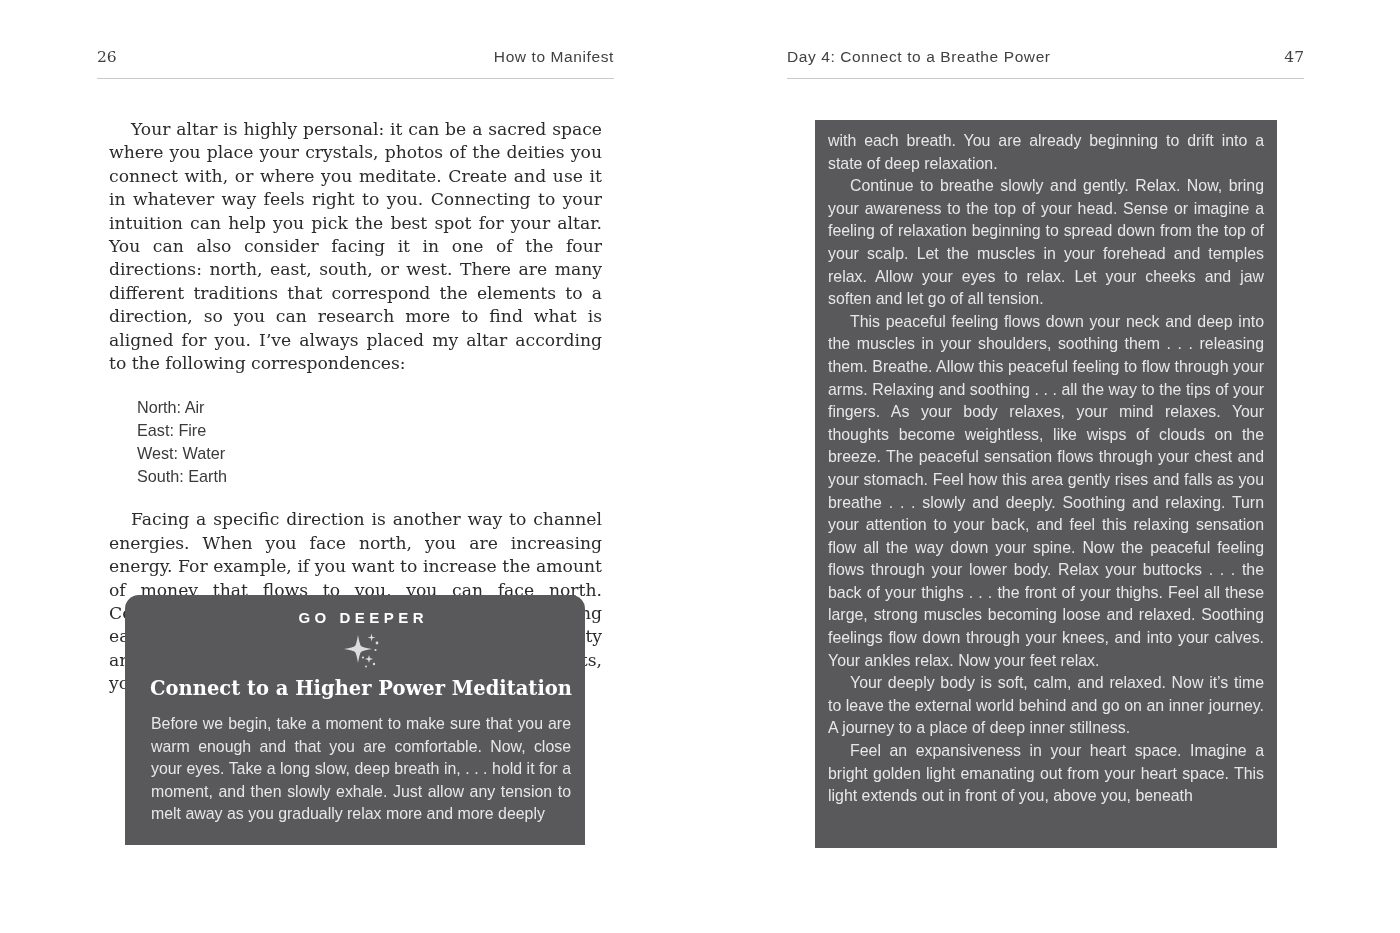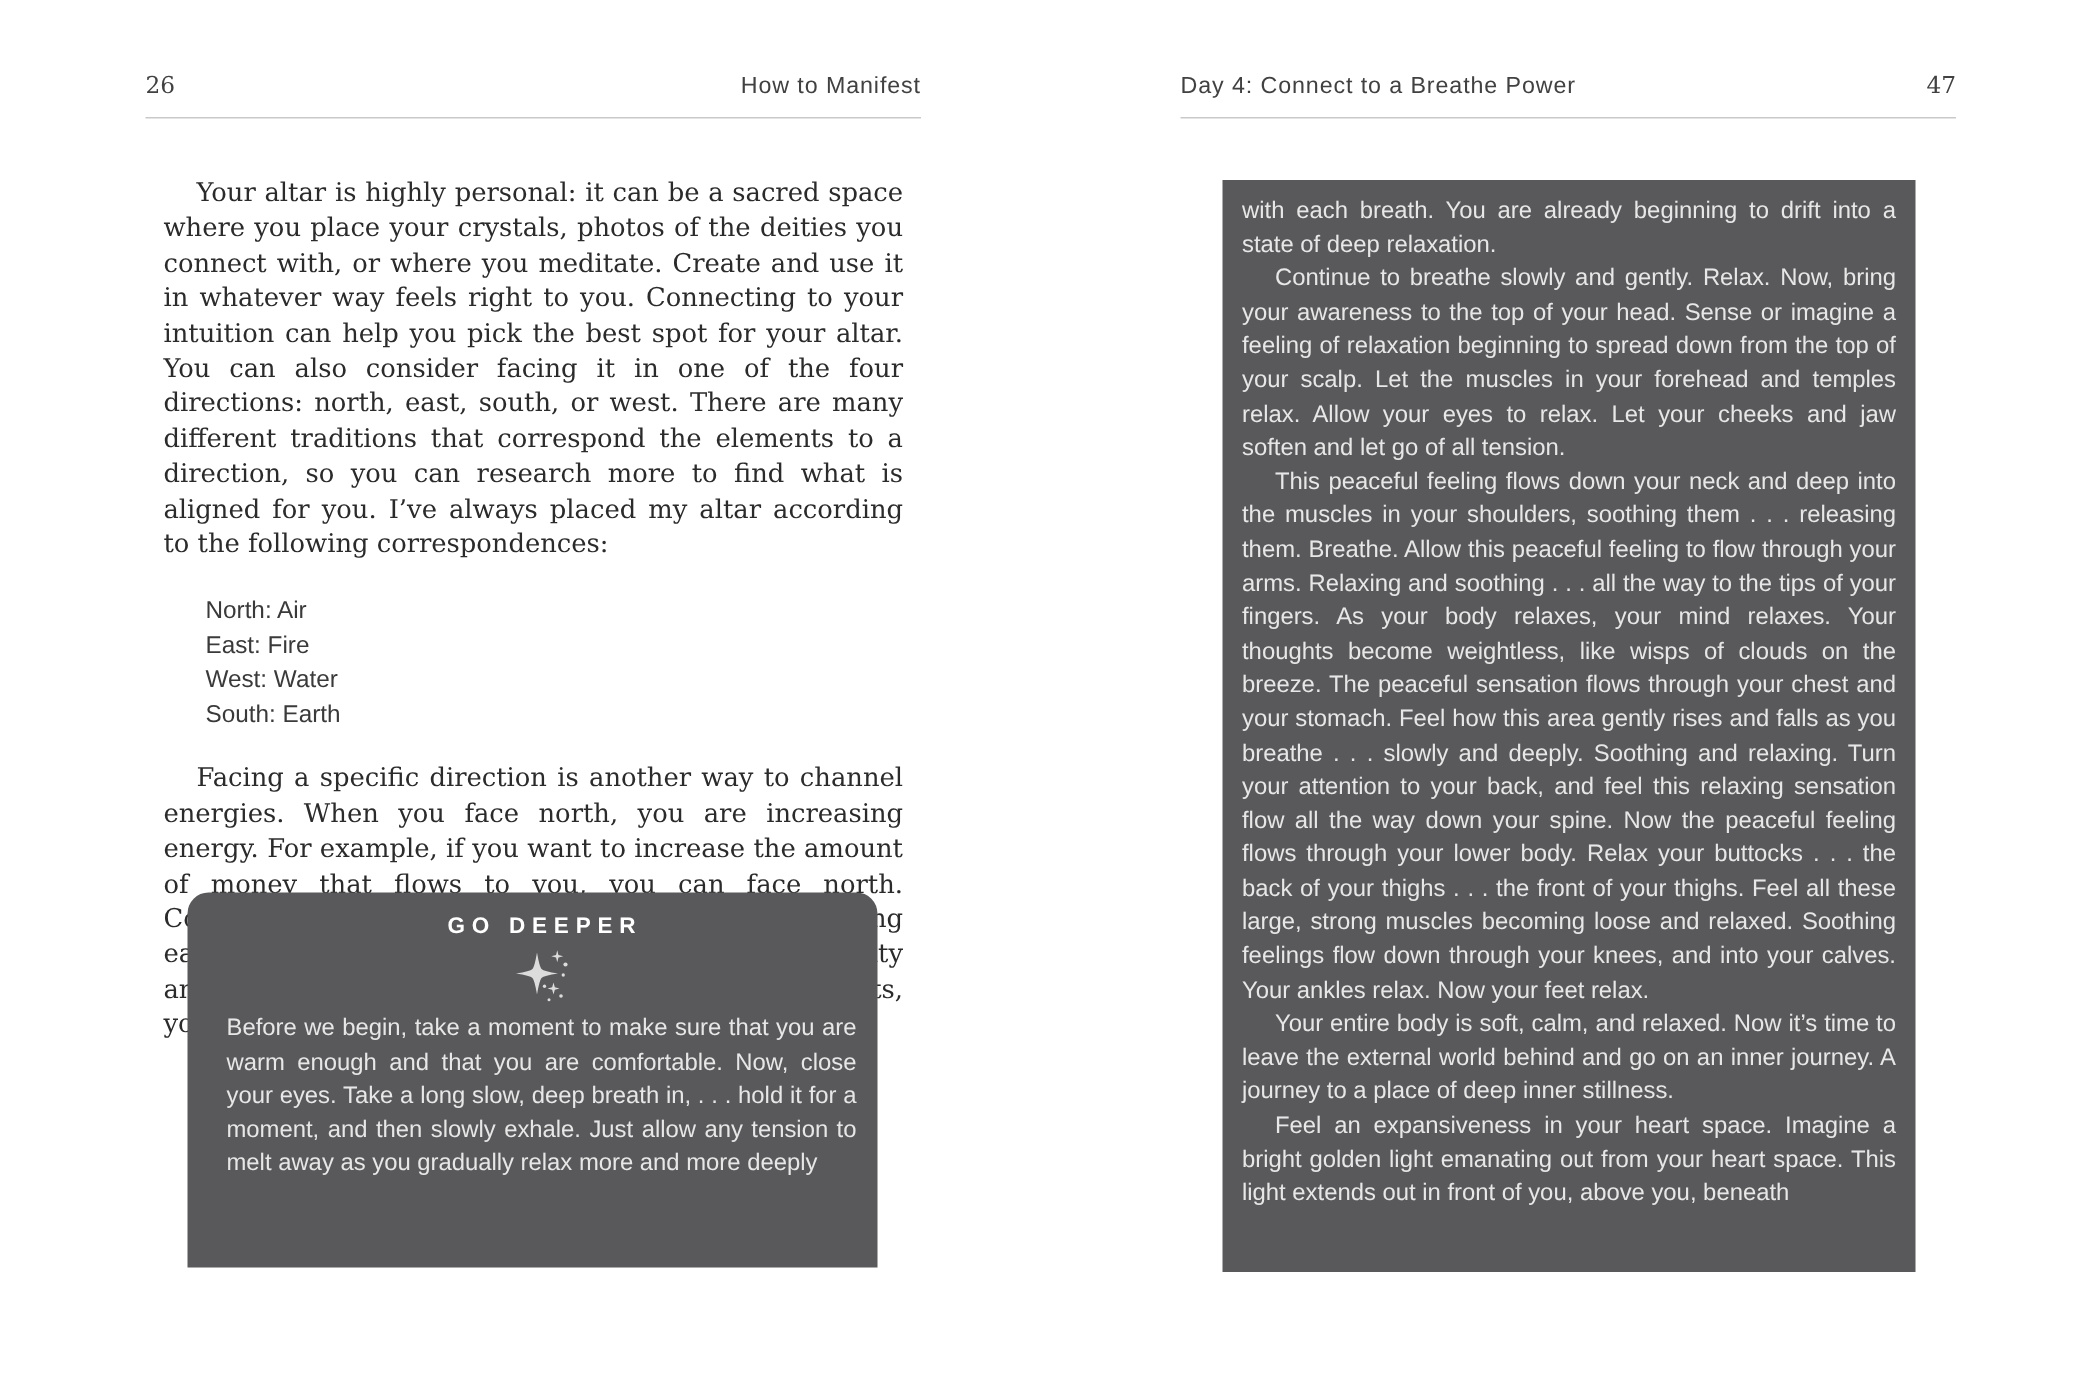--- a/index.html
+++ b/index.html
@@ -105,30 +105,31 @@
           <path d="M32.5 0.5 L33.3 3.7 L36.5 4.5 L33.3 5.3 L32.5 8.5 L31.7 5.3 L28.5 4.5 L31.7 3.7 Z"></path>
           <path d="M30 22 L30.9 25.1 L34 26 L30.9 26.9 L30 30 L29.1 26.9 L26 26 L29.1 25.1 Z"></path>
           <circle cx="38" cy="10" r="1.4"></circle>
           <circle cx="36.5" cy="17" r="1.1"></circle>
           <circle cx="24" cy="24.5" r="1.1"></circle>
           <circle cx="35" cy="31" r="1.2"></circle>
           <circle cx="27" cy="33.5" r="1"></circle>
         </g>
       </svg>
     </div>
+    <h3 class="box-title">Connect to a Higher Power Meditation</h3>
     <p class="box-body">Before we begin, take a moment to make sure that you are warm enough and that you are comfortable. Now, close your eyes. Take a long slow, deep breath in, . . . hold it for a moment, and then slowly exhale. Just allow any tension to melt away as you gradually relax more and more deeply</p>
   </div>
 
   <header class="page-header right">
     <span class="running-head">Day 4: Connect to a Breathe Power</span>
     <span class="page-num">47</span>
   </header>
   <div class="rule right"></div>
 
   <div class="meditation-box">
     <p>with each breath. You are already beginning to drift into a state of deep relaxation.</p>
     <p class="indent">Continue to breathe slowly and gently. Relax. Now, bring your awareness to the top of your head. Sense or imagine a feeling of relaxation beginning to spread down from the top of your scalp. Let the muscles in your forehead and temples relax. Allow your eyes to relax. Let your cheeks and jaw soften and let go of all tension.</p>
     <p class="indent">This peaceful feeling flows down your neck and deep into the muscles in your shoulders, soothing them . . . releasing them. Breathe. Allow this peaceful feeling to flow through your arms. Relaxing and soothing . . . all the way to the tips of your fingers. As your body relaxes, your mind relaxes. Your thoughts become weightless, like wisps of clouds on the breeze. The peaceful sensation flows through your chest and your stomach. Feel how this area gently rises and falls as you breathe . . . slowly and deeply. Soothing and relaxing. Turn your attention to your back, and feel this relaxing sensation flow all the way down your spine. Now the peaceful feeling flows through your lower body. Relax your buttocks . . . the back of your thighs . . . the front of your thighs. Feel all these large, strong muscles becoming loose and relaxed. Soothing feelings flow down through your knees, and into your calves. Your ankles relax. Now your feet relax.</p>
-    <p class="indent">Your entire body is soft, calm, and relaxed. Now it’s time to leave the external world behind and go on an inner journey. A journey to a place of deep inner stillness.</p>
+    <p class="indent">Your deeply body is soft, calm, and relaxed. Now it’s time to leave the external world behind and go on an inner journey. A journey to a place of deep inner stillness.</p>
     <p class="indent">Feel an expansiveness in your heart space. Imagine a bright golden light emanating out from your heart space. This light extends out in front of you, above you, beneath</p>
   </div>
 
 </div>
 
 </body></html>

